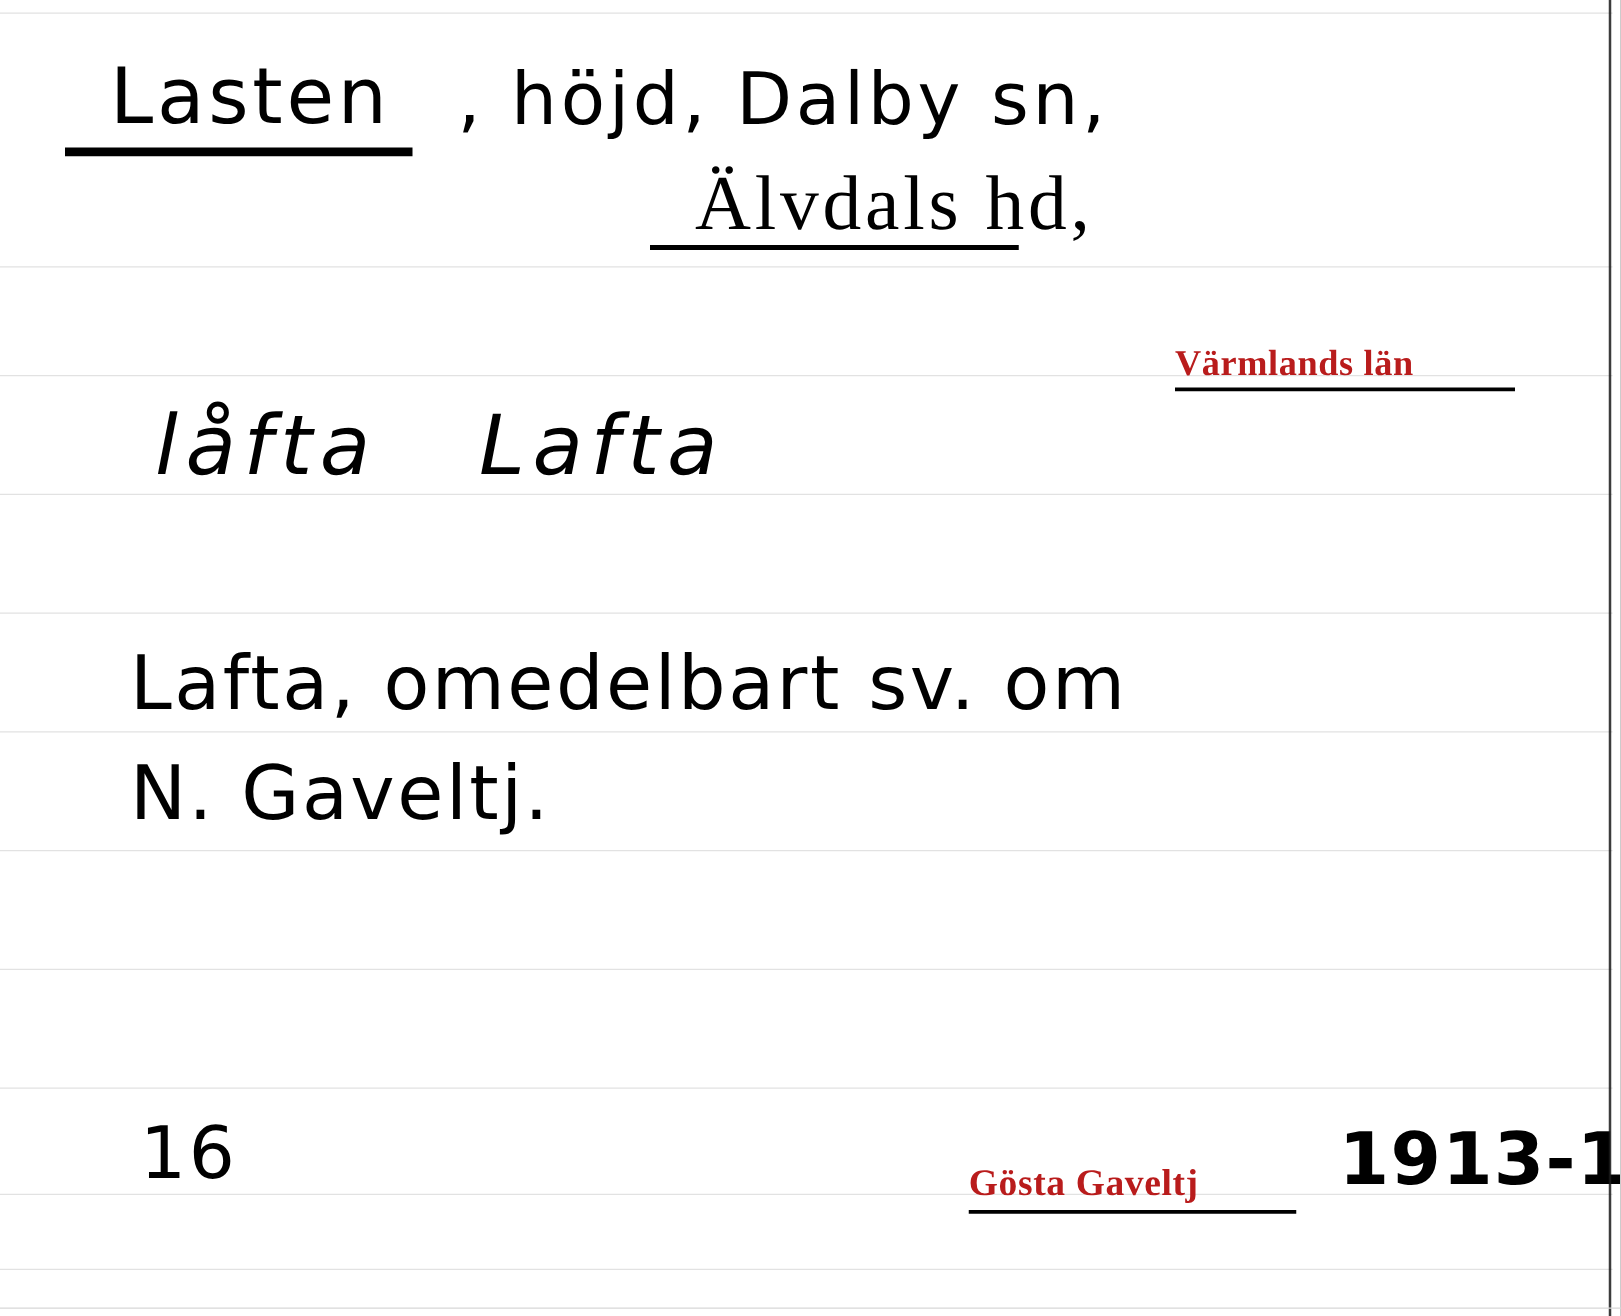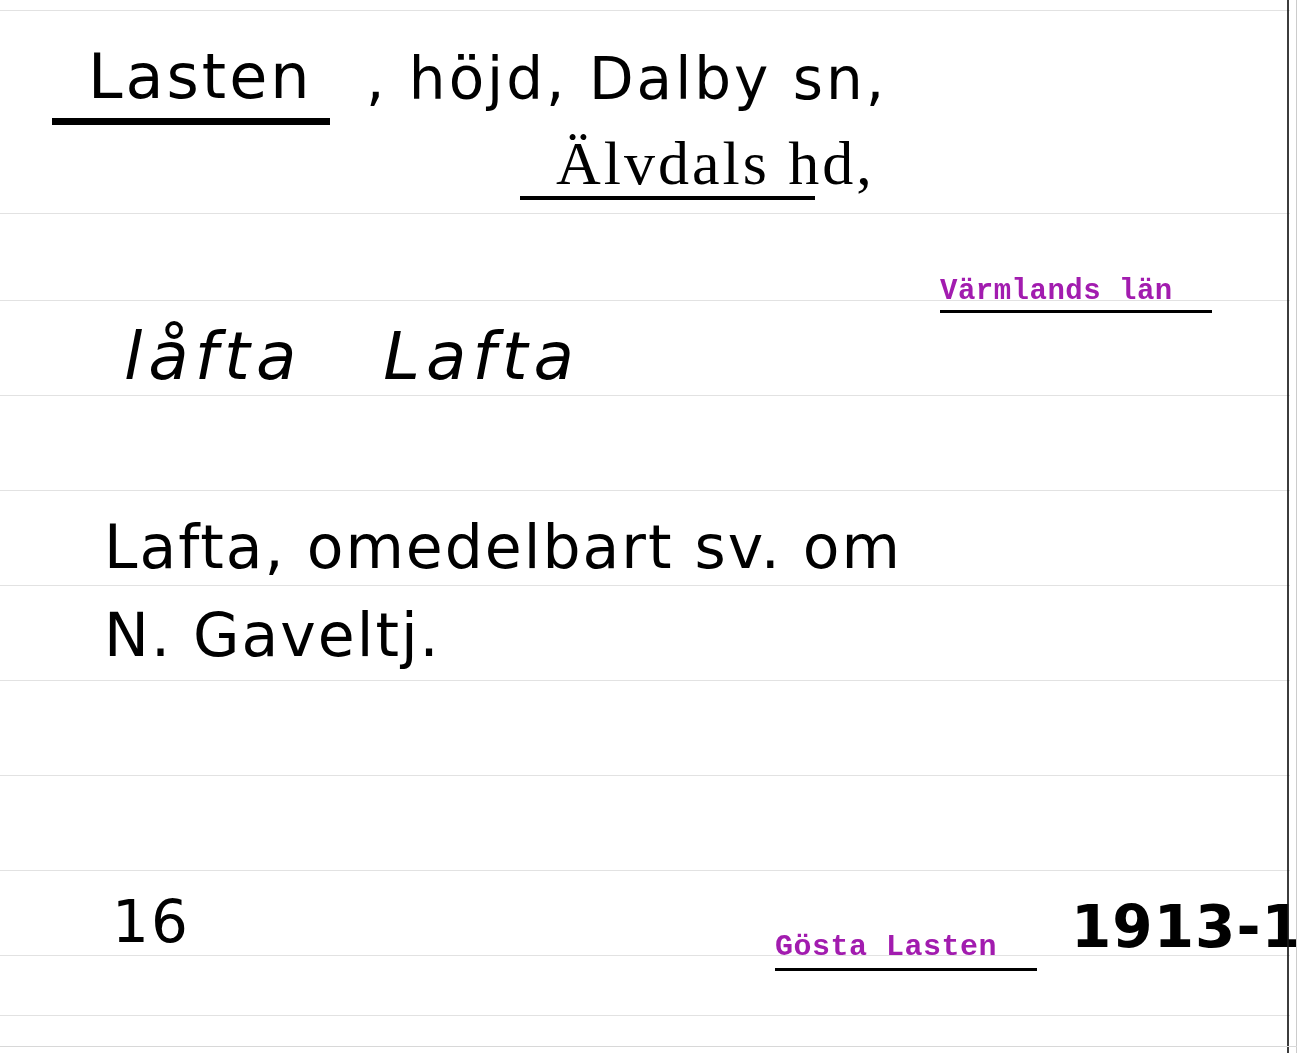--- a/index.html
+++ b/index.html
@@ -74,22 +74,22 @@
   }
 
   .underline-stroke {
     position: absolute;
     background: #000000;
   }
 
   
   .printed {
     position: absolute;
-    color: #a21caf;
-    font-family: Liberation Mono, monospace;
+    color: #b91c1c;
+    font-family: Liberation Serif, serif;
     font-weight: bold;
     white-space: pre;
   }
 
   #line-headword {
     left: 52px;
     top: 40px;
     font-size: 62px;
     letter-spacing: 3px;
   }
@@ -206,21 +206,21 @@
   <div class="printed" id="lan-label">Värmlands län</div>
   <div class="underline-stroke" id="lan-underline"></div>
 
   <div class="hand hand-italic" id="line-pron">låfta   Lafta</div>
 
   <div class="hand" id="line-desc1">Lafta, omedelbart sv. om</div>
   <div class="hand" id="line-desc2">N. Gaveltj.</div>
 
   <div class="hand" id="number">16</div>
 
-  <div class="printed" id="collector">Gösta Lasten</div>
+  <div class="printed" id="collector">Gösta Gaveltj</div>
   <div class="underline-stroke" id="collector-underline"></div>
 
   <div class="hand" id="year">1913-14</div>
 
   <div class="scan-edge-right"></div>
   <div class="scan-edge-right-2"></div>
   <div class="scan-edge-bottom"></div>
 </div>
 
 </body></html>

